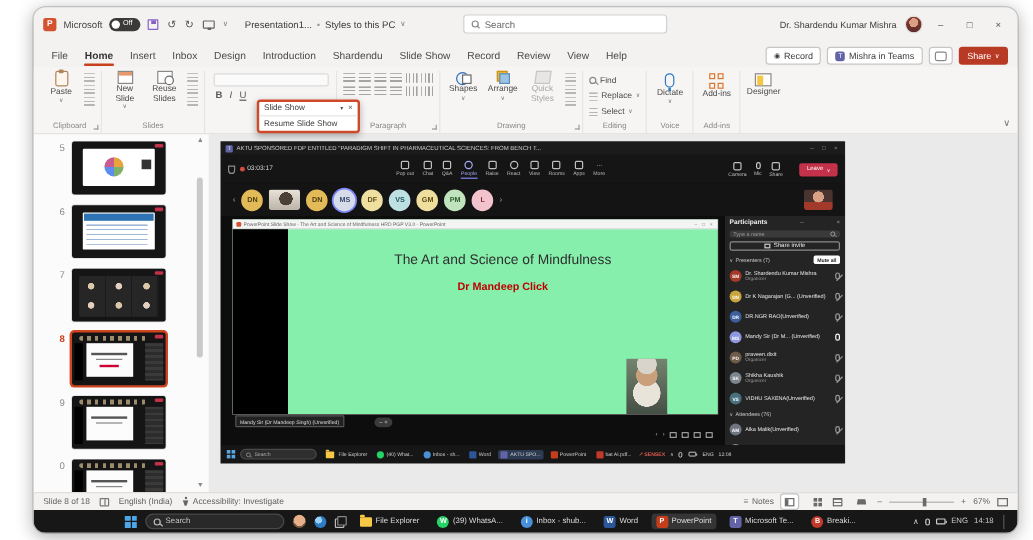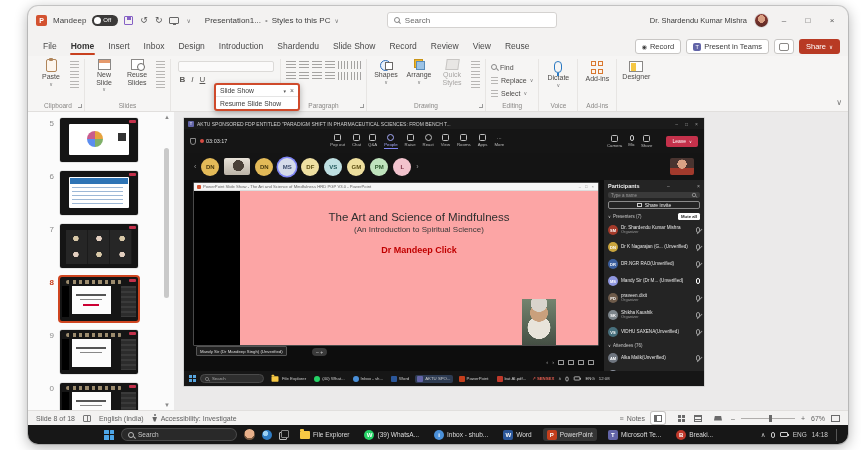--- a/index.html
+++ b/index.html
@@ -138,21 +138,21 @@
   .leave { border-radius:2px; color:#fff; font-size:5px; padding:2.5px 6px; display:flex; align-items:center; gap:3px; margin-left:8px; }
   .t-avatars { height:27px; background:#141414; display:flex; align-items:center; gap:5px; padding:0 10px; flex:none; }
   .chev { color:#9a9a9a; font-size:7px; }
   .circ { width:18px; height:18px; border-radius:50%; font-size:6px; font-weight:bold; display:flex; align-items:center; justify-content:center; flex:none; }
   .circ.ring { box-shadow:0 0 0 1.5px #7f85f5; }
   .vthumb { width:26px; height:17px; border-radius:2px; background:radial-gradient(circle at 55% 45%, #4a4038 0 32%, transparent 33%), linear-gradient(#e8e2d8,#bcb4a8); flex:none; }
   .selfvid { width:24px; height:17px; border-radius:2px; margin-left:auto;
     background:radial-gradient(circle at 50% 36%, #d9a184 0 28%, transparent 29%), linear-gradient(180deg,#4a3430 60%, #a23a2c 61%); flex:none; }
   .t-main { flex:1; display:flex; min-height:0; }
   .t-stage { flex:1; position:relative; background:#0d0d0d; min-width:0; }
-  .ppt { position:absolute; left:10px; top:3px; right:6px; bottom:26px; background:#fca5a5; display:flex; flex-direction:column; box-shadow:0 0 0 0.5px #888; }
+  .ppt { position:absolute; left:10px; top:3px; right:6px; bottom:26px; background:#86efac; display:flex; flex-direction:column; box-shadow:0 0 0 0.5px #888; }
   .ppt-tb { height:8px; background:#f4f4f4; border-bottom:0.5px solid #ddd; font-size:4.2px; color:#666; display:flex; align-items:center; gap:2px; padding:0 3px; flex:none; }
   .ppt-dot { width:4px; height:4px; border-radius:1px; background:#d35230; flex:none; }
   .ppt-tb .wc { color:#888; font-size:4.2px; padding:0 1px; }
   .ppt-body { flex:1; display:flex; min-height:0; position:relative; }
   .band { width:46px; background:#000; flex:none; }
   .slidec { flex:1; position:relative; text-align:center; padding-top:20px; min-width:0; }
   .s-title { font-size:11.5px; color:#2f2f2f; }
   .s-sub { font-size:8px; color:#3a3a3a; margin-top:2px; }
   .s-pres { font-size:9px; font-weight:bold; margin-top:11px; }
   .photo { position:absolute; right:42px; bottom:0; width:34px; height:46px;
@@ -235,21 +235,21 @@
   .icmic.w { border-color:#ccc; }
   .deskline { width:2px; height:12px; border-left:1px solid #555; margin-left:3px; }
 </style>
 </head>
 <body>
 
 <div class="card">
 
   <div class="titlebar">
     <span class="pplogo">P</span>
-    <span>Mandeep</span>
+    <span>Microsoft</span>
     <span class="tgl">
         <span class="dot"></span>
         <span>Off</span>
       </span>
     <span class="qat">
       <span class="floppy"></span>
       <span>↺</span>
       <span>↻</span>
       <span class="mon"></span>
       <span style="font-size:6px;color:#777;">∨</span>
@@ -278,29 +278,29 @@
     <span class="rtab active">Home</span>
     <span class="rtab">Insert</span>
     <span class="rtab">Inbox</span>
     <span class="rtab">Design</span>
     <span class="rtab">Introduction</span>
     <span class="rtab">Shardendu</span>
     <span class="rtab">Slide Show</span>
     <span class="rtab">Record</span>
     <span class="rtab">Review</span>
     <span class="rtab">View</span>
-    <span class="rtab">Reuse</span>
+    <span class="rtab">Help</span>
     <span class="tabs-right">
       <span class="btn-o">
           <span style="font-size:6px;">◉</span>
           <span>Record</span>
         </span>
       <span class="btn-o">
           <span class="tico-sq">T</span>
-          <span>Present in Teams</span>
+          <span>Mishra in Teams</span>
         </span>
       <span class="btn-o" style="padding:0 4px;">
           <span class="cmt"></span>
         </span>
       <span class="btn-share" style="background: rgb(184, 58, 36);">
           <span>Share</span>
           <span style="font-size:5.5px;">∨</span>
         </span>
     </span>
   </div>
@@ -630,21 +630,20 @@
                   <span class="ppt-dot"></span>
                   <span style="flex:1;min-width:0;white-space:nowrap;overflow:hidden;text-overflow:ellipsis;">PowerPoint Slide Show - The Art and Science of Mindfulness HRD PGP V3.0 - PowerPoint</span>
                   <span class="wc">–</span>
                   <span class="wc">□</span>
                   <span class="wc">×</span>
                 </div>
                 <div class="ppt-body">
                   <span class="band"></span>
                   <div class="slidec">
                     <div class="s-title">The Art and Science of Mindfulness</div>
-                    <div class="s-sub">(An Introduction to Spiritual Science)</div>
                     <div class="s-pres" style="color: rgb(192, 0, 0);">Dr Mandeep Click</div>
                     <span class="photo"></span>
                   </div>
                 </div>
               </div>
               <span class="tag">Mandy Sir (Dr Mandeep Singh) (Unverified)</span>
               <span class="zpill"><span>–</span> <span>+</span></span>
               <span class="stage-nav">
                 <span>‹</span>
                 <span>›</span>

